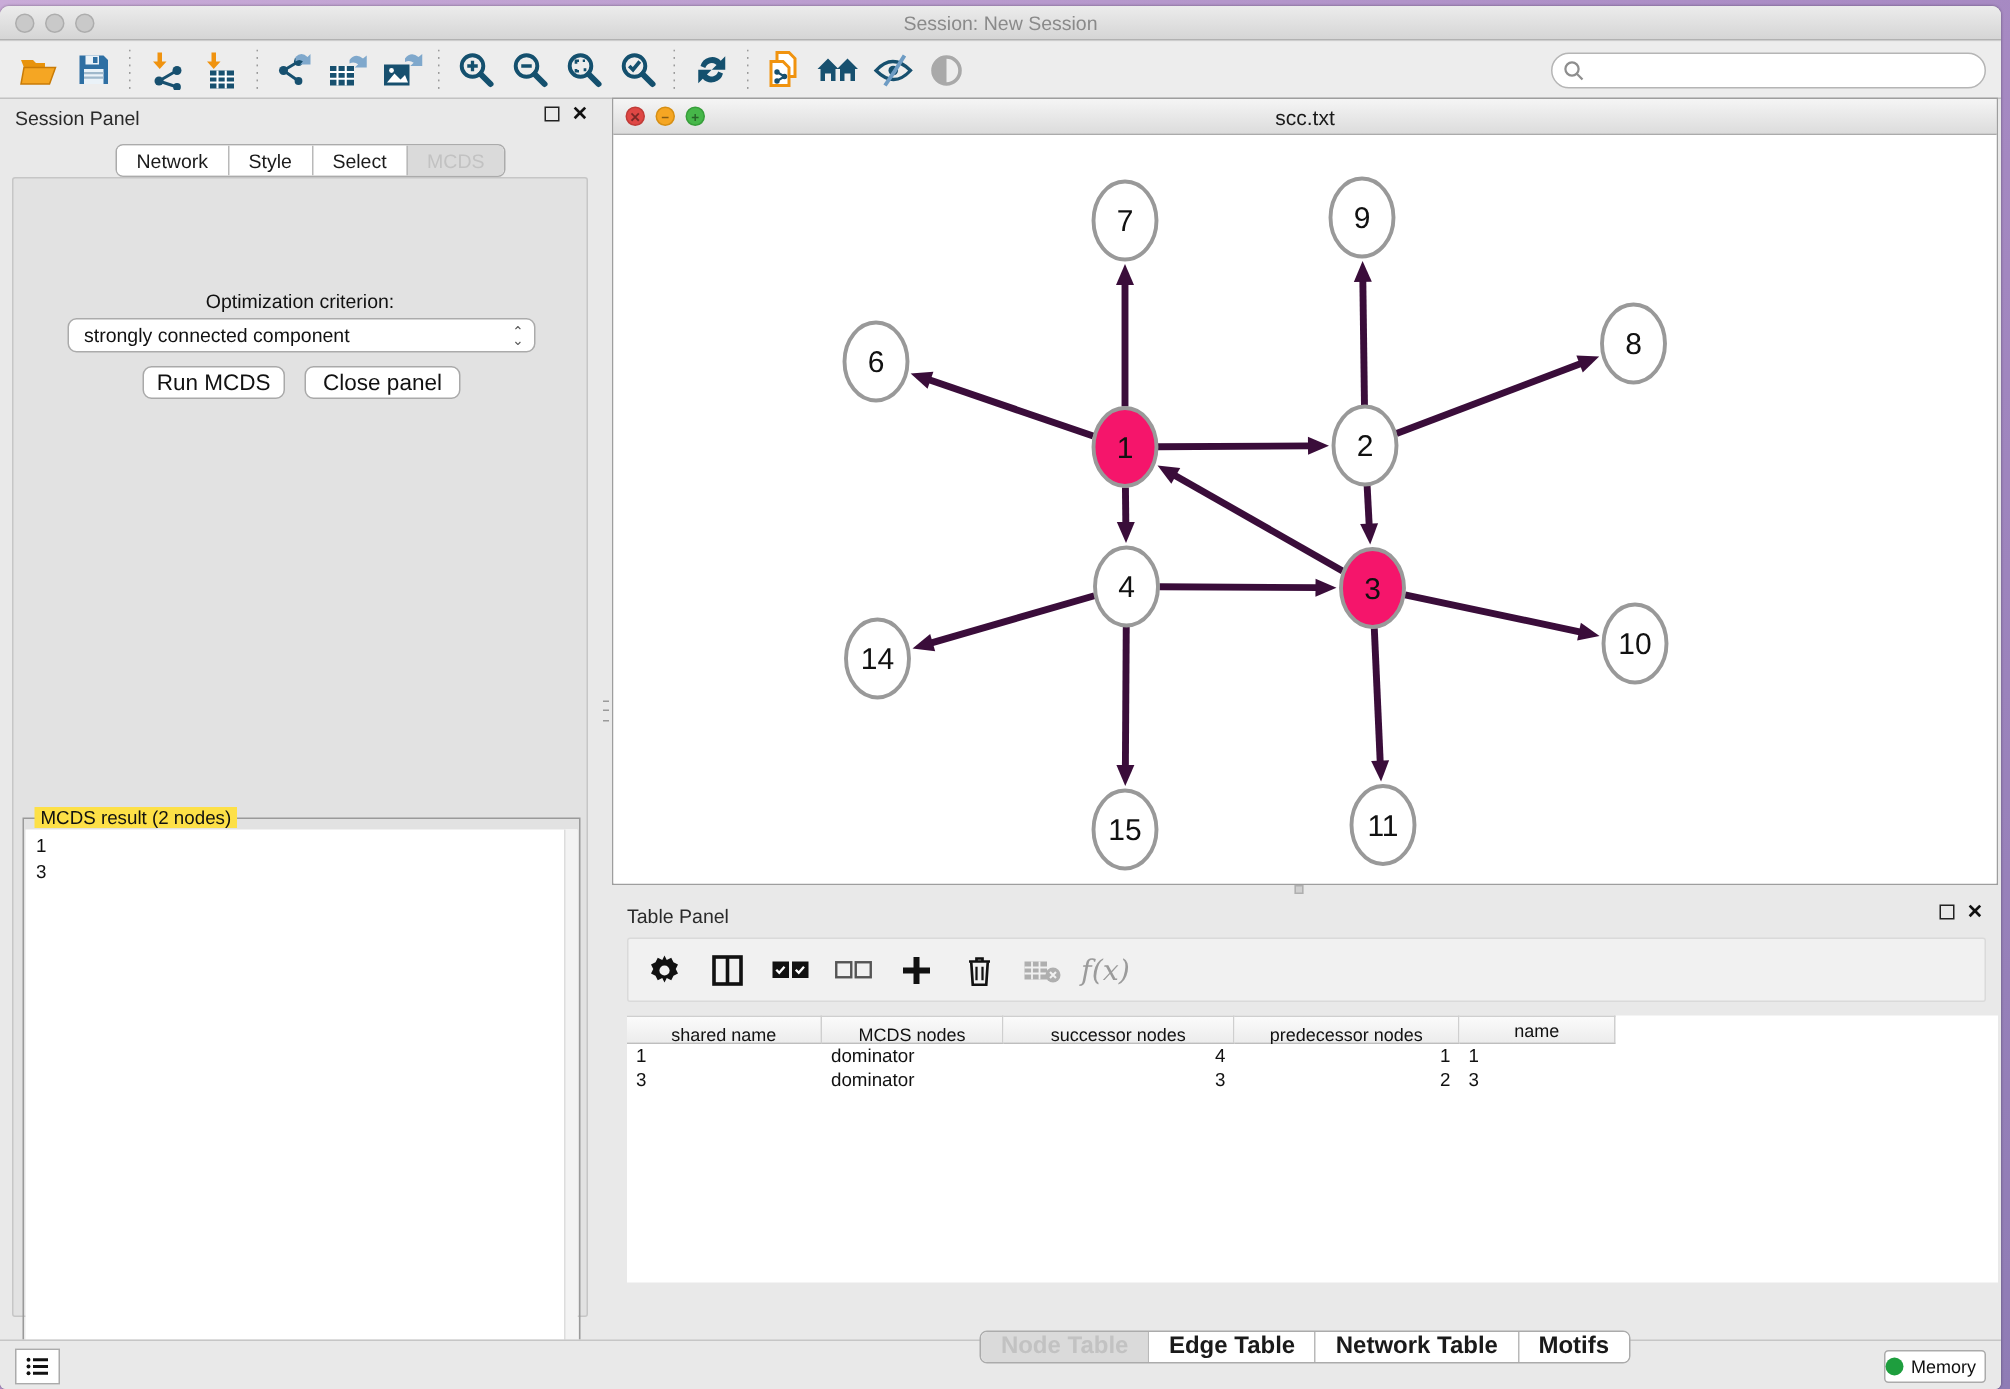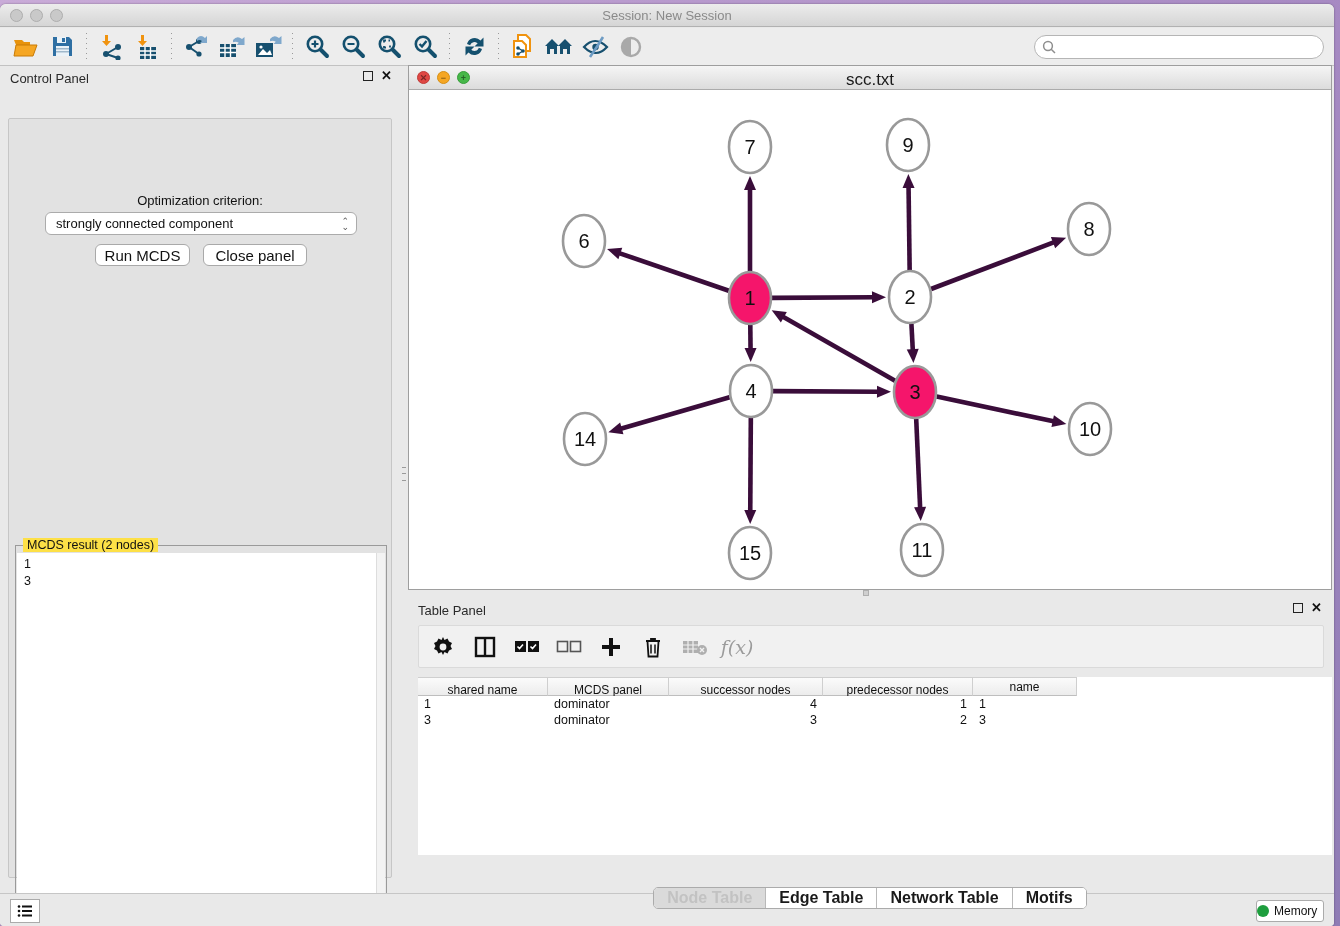--- a/index.html
+++ b/index.html
@@ -79,21 +79,21 @@
   #v-splitter .grip::after { content:""; position:absolute; top:5px; left:0; right:0;
     border-top:1px solid #9a9a9a; }
   
   #net-window { position:absolute; left:408px; top:61px; width:924px; height:525px;
     border:1px solid #9E9E9E; background:#fff; }
   #net-titlebar { position:absolute; left:0; top:0; width:100%; height:24px;
     background:linear-gradient(#F5F5F5,#DCDCDC); border-bottom:1px solid #ABABAB; }
   #net-titlebar .tl { top:5px; font-size:9px; font-weight:bold; text-align:center;
     line-height:12px; color:rgba(0,0,0,.45); }
   #net-title { position:absolute; width:100%; text-align:center; top:4px;
-    font-size:17px; color:#1a1a1a; }
+    font-size:14px; color:#1a1a1a; }
   #net-canvas { position:absolute; left:0; top:24px; width:922px; height:499px; background:#fff; }
   #net-grip { position:absolute; left:454px; bottom:-7px; width:6px; height:6px;
     background:#CFCFCF; border:1px solid #AFAFAF; }
   
   #table-panel { position:absolute; left:408px; top:593px; width:924px; height:293px; }
   #tp-title { position:absolute; left:10px; top:6px; }
   #tp-ctrls { right:10px; }
   #tp-toolbar { position:absolute; left:10px; top:28px; width:906px; height:43px;
     background:#F1F1F1; border:1px solid #DADADA; border-radius:2px; display:flex;
     align-items:center; padding-left:10px; gap:14px; }
@@ -263,25 +263,31 @@
     <div id="search-wrap">
       <svg width="14" height="14" viewBox="0 0 14 14">
           <circle cx="6" cy="6" r="4.4" fill="none" stroke="#8E8E8E" stroke-width="1.5"></circle>
           <path d="M9.2 9.2 L13 13" stroke="#8E8E8E" stroke-width="1.5"></path>
         </svg>
       <input id="search-input" type="text" placeholder="" style="">
     </div>
   </div>
 
   <div id="control-panel">
-    <div id="cp-title" class="panel-title">Control Panel</div>
+    <div id="cp-title" class="panel-title">Session Panel</div>
     <div id="cp-ctrls" class="panel-ctrls">
       <span class="float-glyph"></span>
       <span class="close-glyph">✕</span>
     </div>
+    <div id="cp-tabs" class="seg-tabs">
+        <div class="seg-tab">Network</div>
+        <div class="seg-tab">Style</div>
+        <div class="seg-tab">Select</div>
+        <div class="seg-tab selected">MCDS</div>
+      </div>
     <div id="cp-body">
       <div id="opt-label">Optimization criterion:</div>
       <div id="opt-select">
         <span>strongly connected component</span>
         <span id="opt-stepper">
             <span>⌃</span>
             <span>⌄</span>
           </span>
       </div>
       <div id="run-btn" class="push-btn">Run MCDS</div>
@@ -456,21 +462,21 @@
             </svg>
             <span>shared name</span>
           </div>
           <div class="th" style="width: 121px;">
             <svg width="11" height="11" viewBox="0 0 11 11">
               <rect x="3.5" y="0.5" width="4" height="3" fill="#8A8A8A"></rect>
               <path d="M5.5 3.5 v2 M2 7.5 v-2 h7 v2" stroke="#8A8A8A" stroke-width="1" fill="none"></path>
               <rect x="0.5" y="7.5" width="3.4" height="3" fill="#8A8A8A"></rect>
               <rect x="7" y="7.5" width="3.4" height="3" fill="#8A8A8A"></rect>
             </svg>
-            <span>MCDS panel</span>
+            <span>MCDS nodes</span>
           </div>
           <div class="th" style="width: 154px;">
             <svg width="11" height="11" viewBox="0 0 11 11">
               <rect x="3.5" y="0.5" width="4" height="3" fill="#8A8A8A"></rect>
               <path d="M5.5 3.5 v2 M2 7.5 v-2 h7 v2" stroke="#8A8A8A" stroke-width="1" fill="none"></path>
               <rect x="0.5" y="7.5" width="3.4" height="3" fill="#8A8A8A"></rect>
               <rect x="7" y="7.5" width="3.4" height="3" fill="#8A8A8A"></rect>
             </svg>
             <span>successor nodes</span>
           </div>

